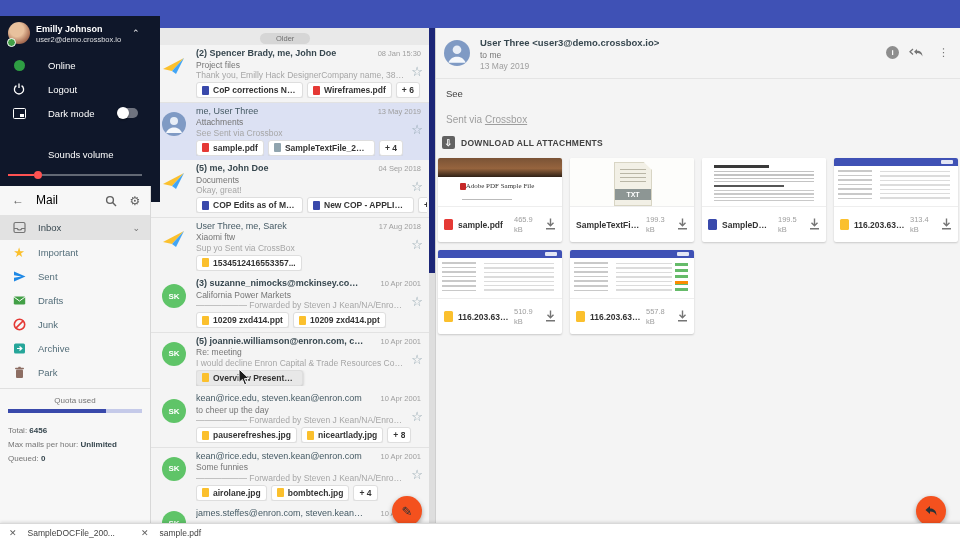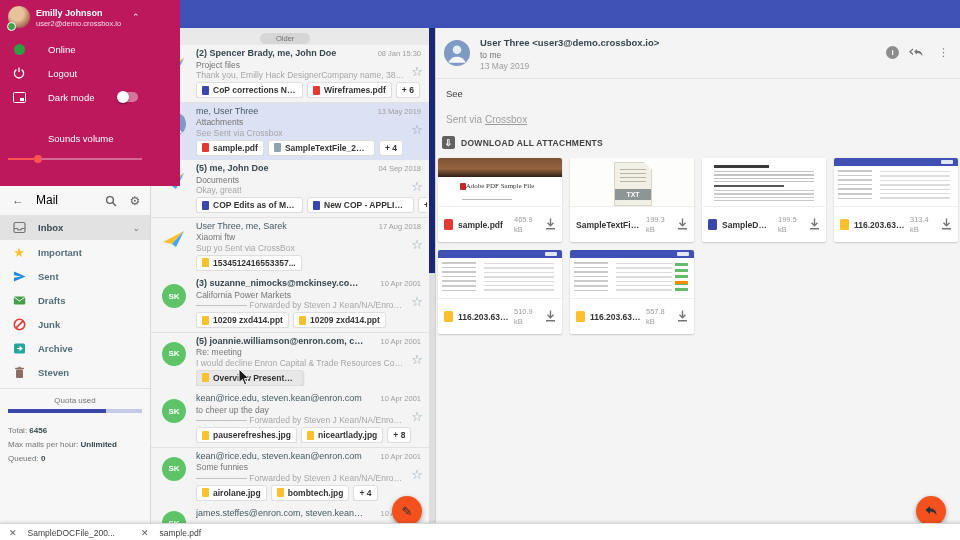--- a/index.html
+++ b/index.html
@@ -20,21 +20,21 @@
   .tb-ic{top:8px;width:14px;height:14px;color:#fff;display:flex;align-items:center;
     justify-content:center;font-size:11px;}
   .selbox{width:11px;height:11px;background:#fff;border-radius:2px;position:relative;}
   .selbox::after{content:"";position:absolute;left:2px;top:5px;width:7px;height:2px;background:#3f51b5;}
   .tdiv{width:3px;height:13px;background:rgba(255,255,255,.85);border-radius:2px;}
   .attach-tab-icon{width:11px;height:11px;border:1.4px solid #fff;border-radius:2px;position:relative;}
   .attach-tab-icon::after{content:"";position:absolute;left:1px;bottom:1px;width:4px;height:3px;background:#fff;}
   .page-title{left:506px;top:7px;color:#fff;font-size:11.5px;letter-spacing:.2px;}
 
   
-  .side-blue{left:0;top:0;width:180px;height:186px;background:#be185d;color:#fff;z-index:4;}
+  .side-blue{left:0;top:16px;width:160px;height:186px;background:#0f172a;color:#fff;z-index:4;}
   .user-row{left:0;top:2px;width:150px;height:30px;}
   .avatar-u{left:8px;top:4px;width:22px;height:22px;border-radius:50%;
     background:radial-gradient(circle at 40% 35%, #e8c19d 0 35%, #a96f55 70%, #6e4636);}
   .presence{left:7px;top:20px;width:7px;height:7px;border-radius:50%;background:#43a047;border:1px solid #fff;}
   .u-name{left:36px;top:6px;font-size:9px;font-weight:bold;}
   .u-mail{left:36px;top:17px;font-size:7.5px;opacity:.85;}
   .u-chev{left:132px;top:10px;font-size:9px;opacity:.95;}
   .side-row{left:0;width:150px;height:24px;display:flex;align-items:center;color:#fff;}
   .side-row .ic{width:14px;height:14px;margin-left:12px;display:flex;align-items:center;justify-content:center;}
   .side-row .lb{margin-left:22px;font-size:9.5px;}
@@ -51,21 +51,21 @@
   .slider .knob{position:absolute;left:26px;top:0;width:8px;height:8px;border-radius:50%;background:#ff5252;}
 
   
   .side-mail{left:0;top:186px;width:150px;height:337px;background:#f7f7f7;border-right:1px solid #d8d8d8;z-index:4;}
   .mail-hd{left:0;top:0;width:150px;height:28px;}
   .mail-back{left:12px;top:7px;font-size:12px;color:#616161;}
   .mail-title{left:36px;top:7px;font-size:12px;color:#000000;}
   .mail-ic{top:8px;width:14px;height:14px;color:#616161;display:flex;align-items:center;justify-content:center;}
   .folder{left:0;width:150px;height:25px;display:flex;align-items:center;color:#546e7a;font-size:9.5px;}
   .folder .fic{width:14px;height:14px;margin-left:12px;display:flex;align-items:center;justify-content:center;}
-  .folder .flb{margin-left:12px;font-weight:bold;}
+  .folder .flb{margin-left:12px;}
   .folder.sel{background:#e2e2e2;color:#37474f;}
   .folder .fchev{position:absolute;right:10px;color:#757575;font-size:9px;}
   .side-div{left:0;top:202px;width:150px;height:1px;background:#e0e0e0;}
   .quota-lb{left:0;top:210px;width:150px;text-align:center;font-size:8px;color:#757575;}
   .quota-bar{left:8px;top:223px;width:134px;height:3.5px;background:#c5cae9;}
   .quota-fill{position:absolute;left:0;top:0;height:3.5px;width:73%;background:#3949ab;}
   .stat{left:8px;font-size:8px;color:#757575;}
   .stat b{color:#37474f;}
 
   
@@ -320,21 +320,21 @@
     <span class="flb">Archive</span>
   </div>
   <div class="abs folder" style="top:174px">
     <span class="fic">
       <svg width="13" height="13" viewBox="0 0 13 13">
         <rect x="3" y="3.6" width="7" height="8.4" rx="1" fill="#8d6e63"></rect>
         <rect x="2" y="1.8" width="9" height="1.4" rx=".7" fill="#8d6e63"></rect>
         <rect x="5.2" y="0.8" width="2.6" height="1.2" rx=".5" fill="#8d6e63"></rect>
       </svg>
     </span>
-    <span class="flb">Steven</span>
+    <span class="flb">Park</span>
   </div>
 
   <div class="abs side-div"></div>
   <div class="abs quota-lb">Quota used</div>
   <div class="abs quota-bar">
     <span class="quota-fill"></span>
   </div>
   <div class="abs stat" style="top:240px">
     <span>Total:</span> <b>6456</b>
   </div>

